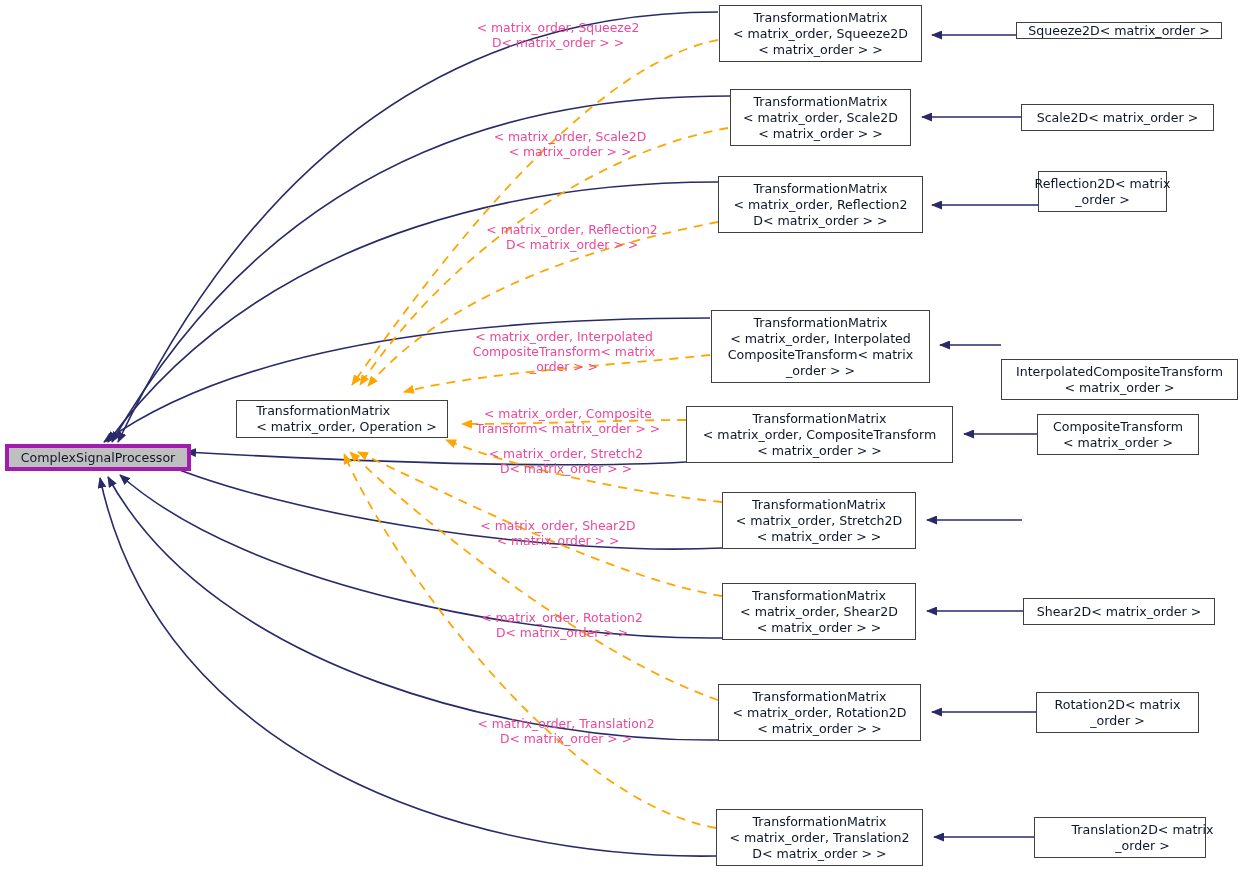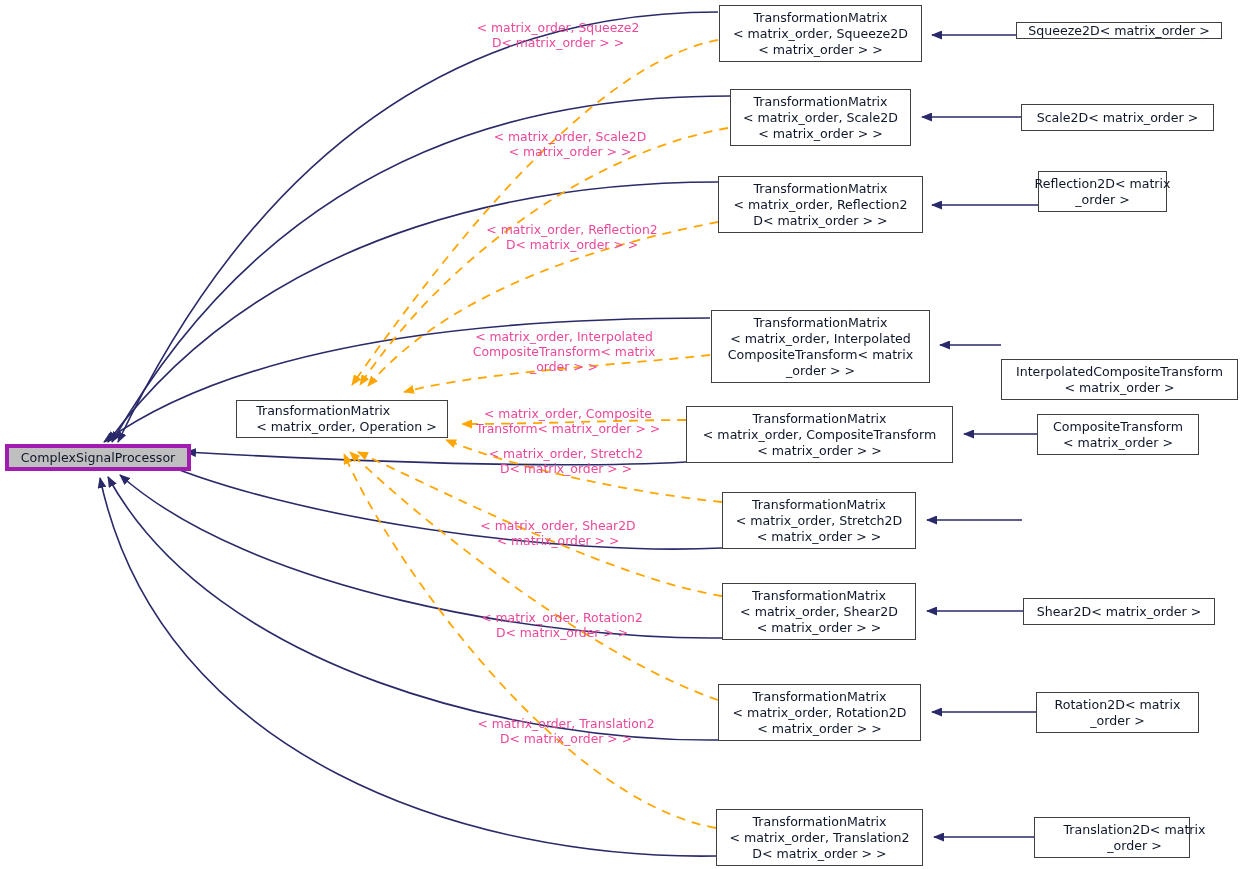--- a/index.html
+++ b/index.html
@@ -147,21 +147,21 @@
   <div class="node" style="left:1021px; top:104px; width:193px; height:27px;">Scale2D&lt; matrix_order &gt;</div>
   <div class="node" style="left:1038px; top:171px; width:129px; height:41px;">Reflection2D&lt; matrix
 _order &gt;</div>
   <div class="node" style="left:1001px; top:311px; width:237px; height:41px;margin-top:48px;">InterpolatedCompositeTransform
 &lt; matrix_order &gt;</div>
   <div class="node" style="left:1037px; top:414px; width:162px; height:41px;">CompositeTransform
 &lt; matrix_order &gt;</div>
   <div class="node" style="left:1023px; top:598px; width:192px; height:27px;">Shear2D&lt; matrix_order &gt;</div>
   <div class="node" style="left:1036px; top:692px; width:163px; height:41px;">Rotation2D&lt; matrix
 _order &gt;</div>
-  <div class="node" style="left:1034px; top:817px; width:156px; height:41px;padding-left:45px;">Translation2D&lt; matrix
+  <div class="node" style="left:1034px; top:817px; width:172px; height:41px;padding-left:45px;">Translation2D&lt; matrix
 _order &gt;</div>
 
   <div class="edge-label" style="left:558px; top:8px;">&lt; matrix_order, Squeeze2
 D&lt; matrix_order &gt; &gt;</div>
   <div class="edge-label" style="left:570px; top:117px;">&lt; matrix_order, Scale2D
 &lt; matrix_order &gt; &gt;</div>
   <div class="edge-label" style="left:572px; top:210px;">&lt; matrix_order, Reflection2
 D&lt; matrix_order &gt; &gt;</div>
   <div class="edge-label" style="left:564px; top:317px;">&lt; matrix_order, Interpolated
 CompositeTransform&lt; matrix

